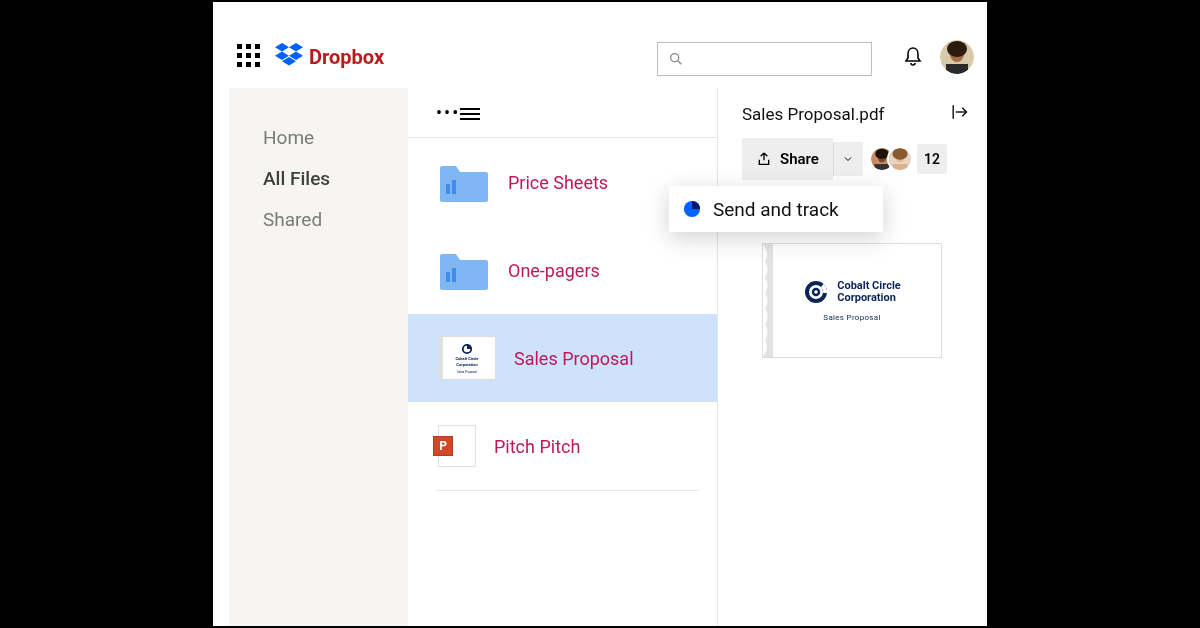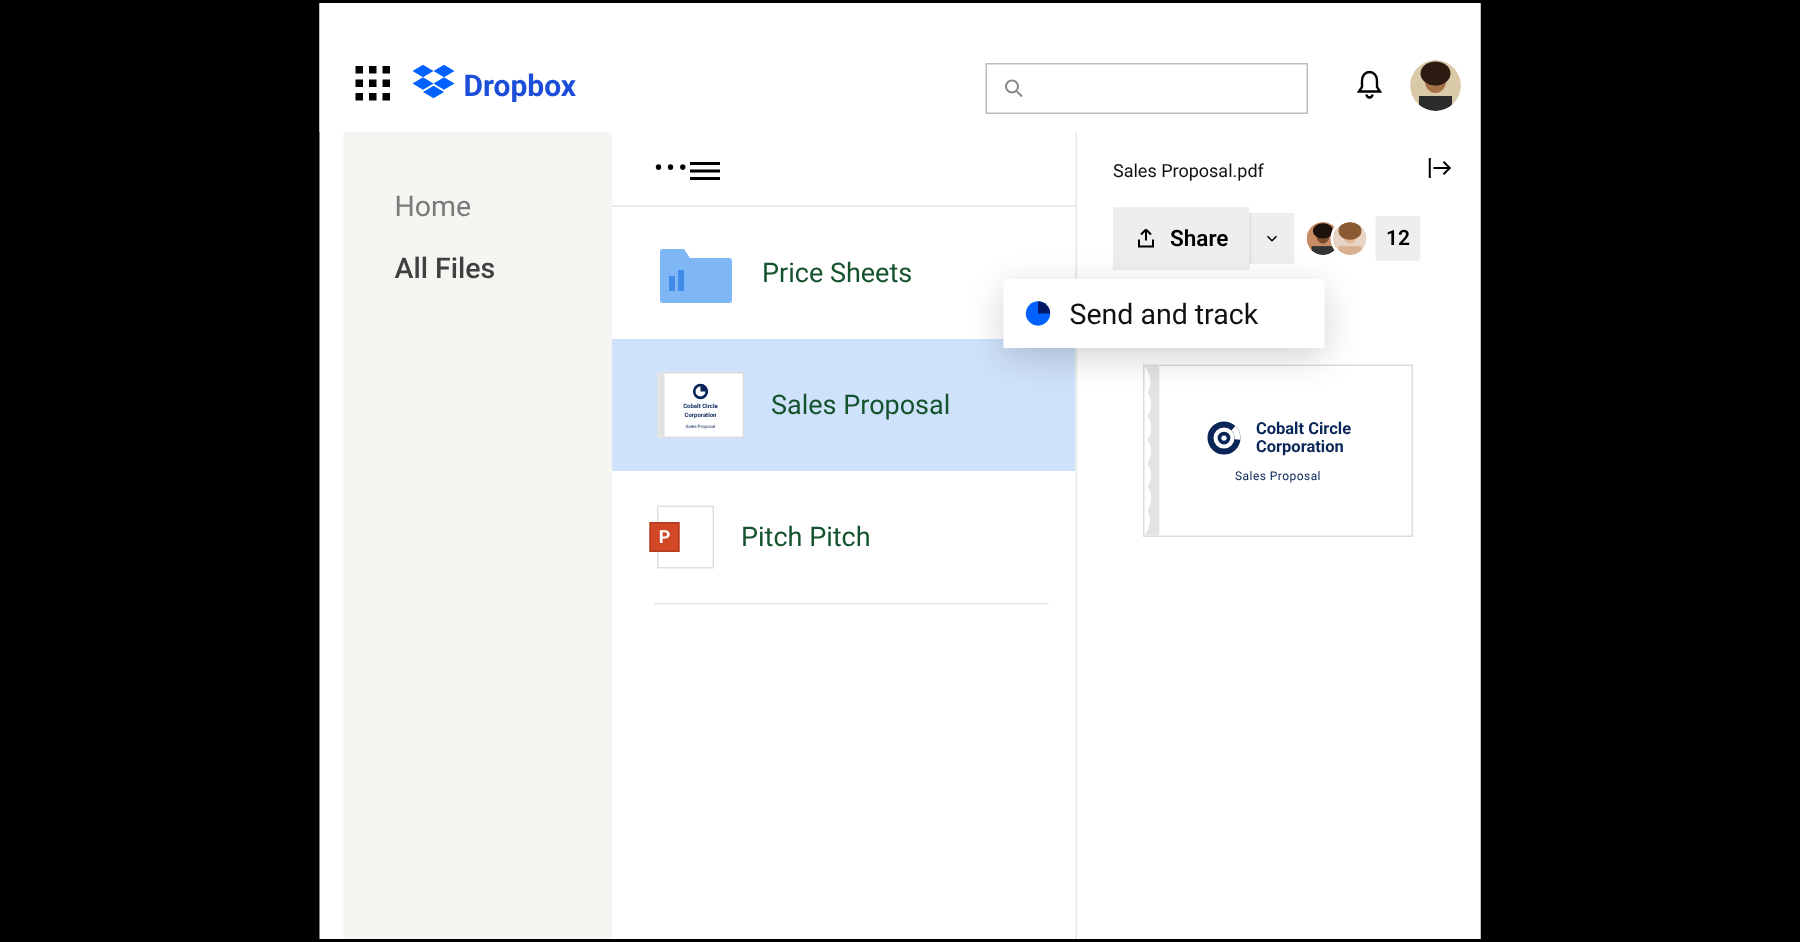--- a/index.html
+++ b/index.html
@@ -26,21 +26,21 @@
     position:absolute; left:24px; top:42px;
     width:24px; height:24px; cursor:pointer;
   }
   .apps-dots span {
     position:absolute; width:5px; height:5px; background:#000;
   }
   .logo-row {
     position:absolute; left:62px; top:42px; height:26px;
     display:flex; align-items:center; gap:6px;
   }
-  .brand-name { font-size:20px; font-weight:700; color:#1d4ed8; }
+  .brand-name { font-size:20px; font-weight:700; color:#b91c1c; }
   .searchbox {
     position:absolute; left:444px; top:40px;
     width:215px; height:34px;
     border:1px solid #bdbdbd; background:#fff;
     display:flex; align-items:center; padding:0 10px;
   }
   .bell-wrap {
     position:absolute; left:688px; top:43px; width:24px; height:24px; cursor:pointer;
   }
   .avatar {
@@ -88,32 +88,32 @@
   }
   .doc-thumb .edge { position:absolute; left:0; top:0; width:4px; height:100%; background:#e0e0e0; }
   .ppt-ico {
     width:38px; height:42px; background:#fff; border:1px solid #e0e0e0; position:relative;
     display:flex; align-items:center; justify-content:flex-start;
   }
   .ppt-ico .p-badge {
     position:absolute; left:-6px; top:10px; width:20px; height:20px; background:#d24726; border:1px solid #b33c1f;
     color:#fff; font-size:12px; font-weight:700; display:flex; align-items:center; justify-content:center;
   }
-  .file-label { font-size:18px; color:#14532d; }
+  .file-label { font-size:18px; color:#be185d; }
   
   .detail {
     position:absolute; left:504px; top:86px; width:270px; height:538px;
     background:#fff; border-left:1px solid #e6e6e6;
     padding:14px 18px 0 24px;
   }
   .detail-title-row {
     display:flex; align-items:center; justify-content:space-between;
     margin-bottom:12px;
   }
-  .detail-title { font-size:12px; color:#111; }
+  .detail-title { font-size:17px; color:#111; }
   .share-row { display:flex; align-items:center; gap:0px; margin-bottom:10px; }
   .share-btn {
     display:flex; align-items:center; gap:8px;
     background:#eee; height:42px; padding:0 14px;
     font-size:15px; font-weight:600; cursor:pointer;
   }
   .share-chevron {
     width:30px; height:34px; background:#eee; display:flex; align-items:center; justify-content:center;
     border-left:1px solid #ddd; cursor:pointer;
   }
@@ -206,20 +206,21 @@
         <ellipse cx="17" cy="14" rx="7" ry="8" fill="#a67045"></ellipse>
         <ellipse cx="17" cy="9" rx="10" ry="8" fill="#2b1b10"></ellipse>
         <rect x="6" y="24" width="22" height="16" fill="#2b2b2b"></rect>
       </g>
     </svg>
   </div>
 
   <div class="sidebar">
     <div class="nav-item">Home</div>
     <div class="nav-item active">All Files</div>
+    <div class="nav-item">Shared</div>
   </div>
 
   <div class="main">
     <div class="main-header">
       <span class="ellipsis">•••</span>
       <div class="hamburger">
           <div></div>
           <div></div>
           <div></div>
         </div>
@@ -229,20 +230,30 @@
       <span class="folder-ico-wrap">
         <svg width="52" height="44" viewBox="0 0 52 44">
           <path d="M2 10 L2 40 Q2 42 4 42 L48 42 Q50 42 50 40 L50 14 Q50 12 48 12 L22 12 L18 6 L4 6 Q2 6 2 8 Z" fill="#7fb7f5"></path>
           <rect x="8" y="24" width="4" height="10" fill="#3f8ceb"></rect>
           <rect x="14" y="20" width="4" height="14" fill="#3f8ceb"></rect>
         </svg>
       </span>
       <span class="file-label">Price Sheets</span>
     </div>
 
+    <div class="file-row">
+      <span class="folder-ico-wrap">
+        <svg width="52" height="44" viewBox="0 0 52 44">
+          <path d="M2 10 L2 40 Q2 42 4 42 L48 42 Q50 42 50 40 L50 14 Q50 12 48 12 L22 12 L18 6 L4 6 Q2 6 2 8 Z" fill="#7fb7f5"></path>
+          <rect x="8" y="24" width="4" height="10" fill="#3f8ceb"></rect>
+          <rect x="14" y="20" width="4" height="14" fill="#3f8ceb"></rect>
+        </svg>
+      </span>
+      <span class="file-label">One-pagers</span>
+    </div>
 
     <div class="file-row selected">
       <div class="doc-thumb">
         <div class="edge"></div>
         <svg width="12" height="12" viewBox="0 0 20 20">
             <circle cx="10" cy="10" r="7" fill="none" stroke="#0a2658" stroke-width="3"></circle>
             <path d="M10 2 A8 8 0 0 1 18 10 L10 10 Z" fill="#0a2658"></path>
           </svg>
         <div style="font-size:4px;color:#0a2658;font-weight:700">Cobalt Circle</div>
         <div style="font-size:4px;color:#0a2658;font-weight:700">Corporation</div>

